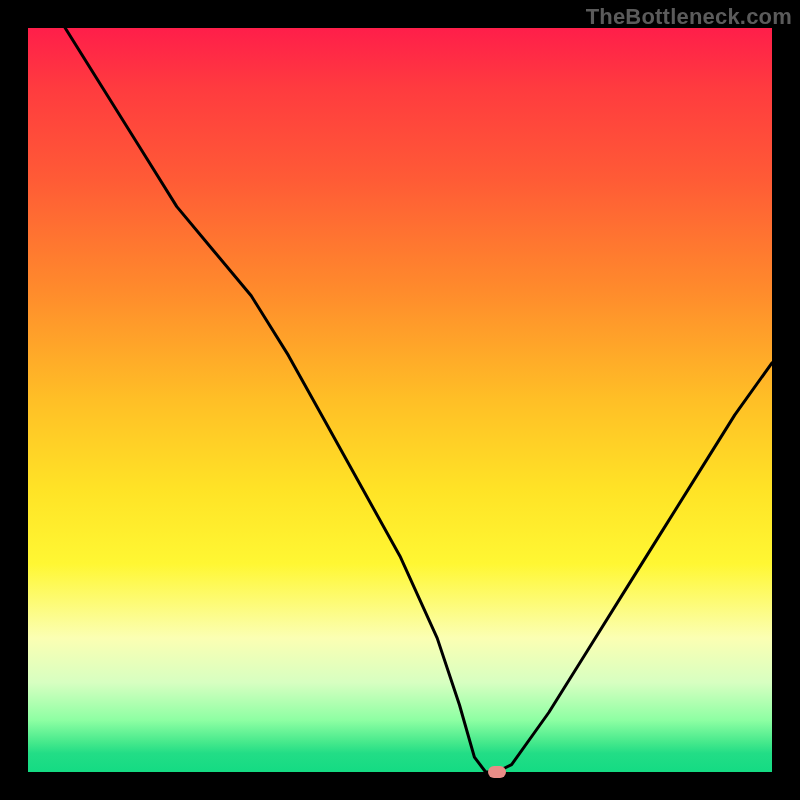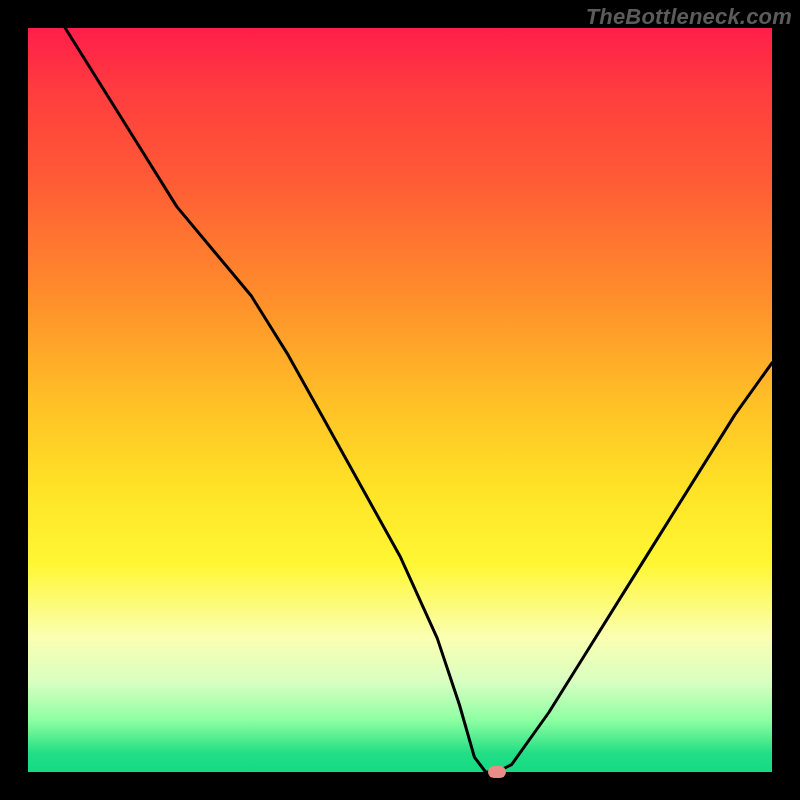--- a/index.html
+++ b/index.html
@@ -19,21 +19,20 @@
   }
   .watermark {
     position: absolute;
     top: 4px;
     right: 8px;
     color: #5b5b5b;
     font-size: 22px;
     font-weight: 600;
     letter-spacing: 0.2px;
     user-select: none;
-    font-style: italic;
   }
   .plot {
     position: absolute;
     left: 28px;
     top: 28px;
     width: 744px;
     height: 744px;
     background: linear-gradient(to bottom,
       #ff1e4a 0%,
       #ff3b3f 8%,

